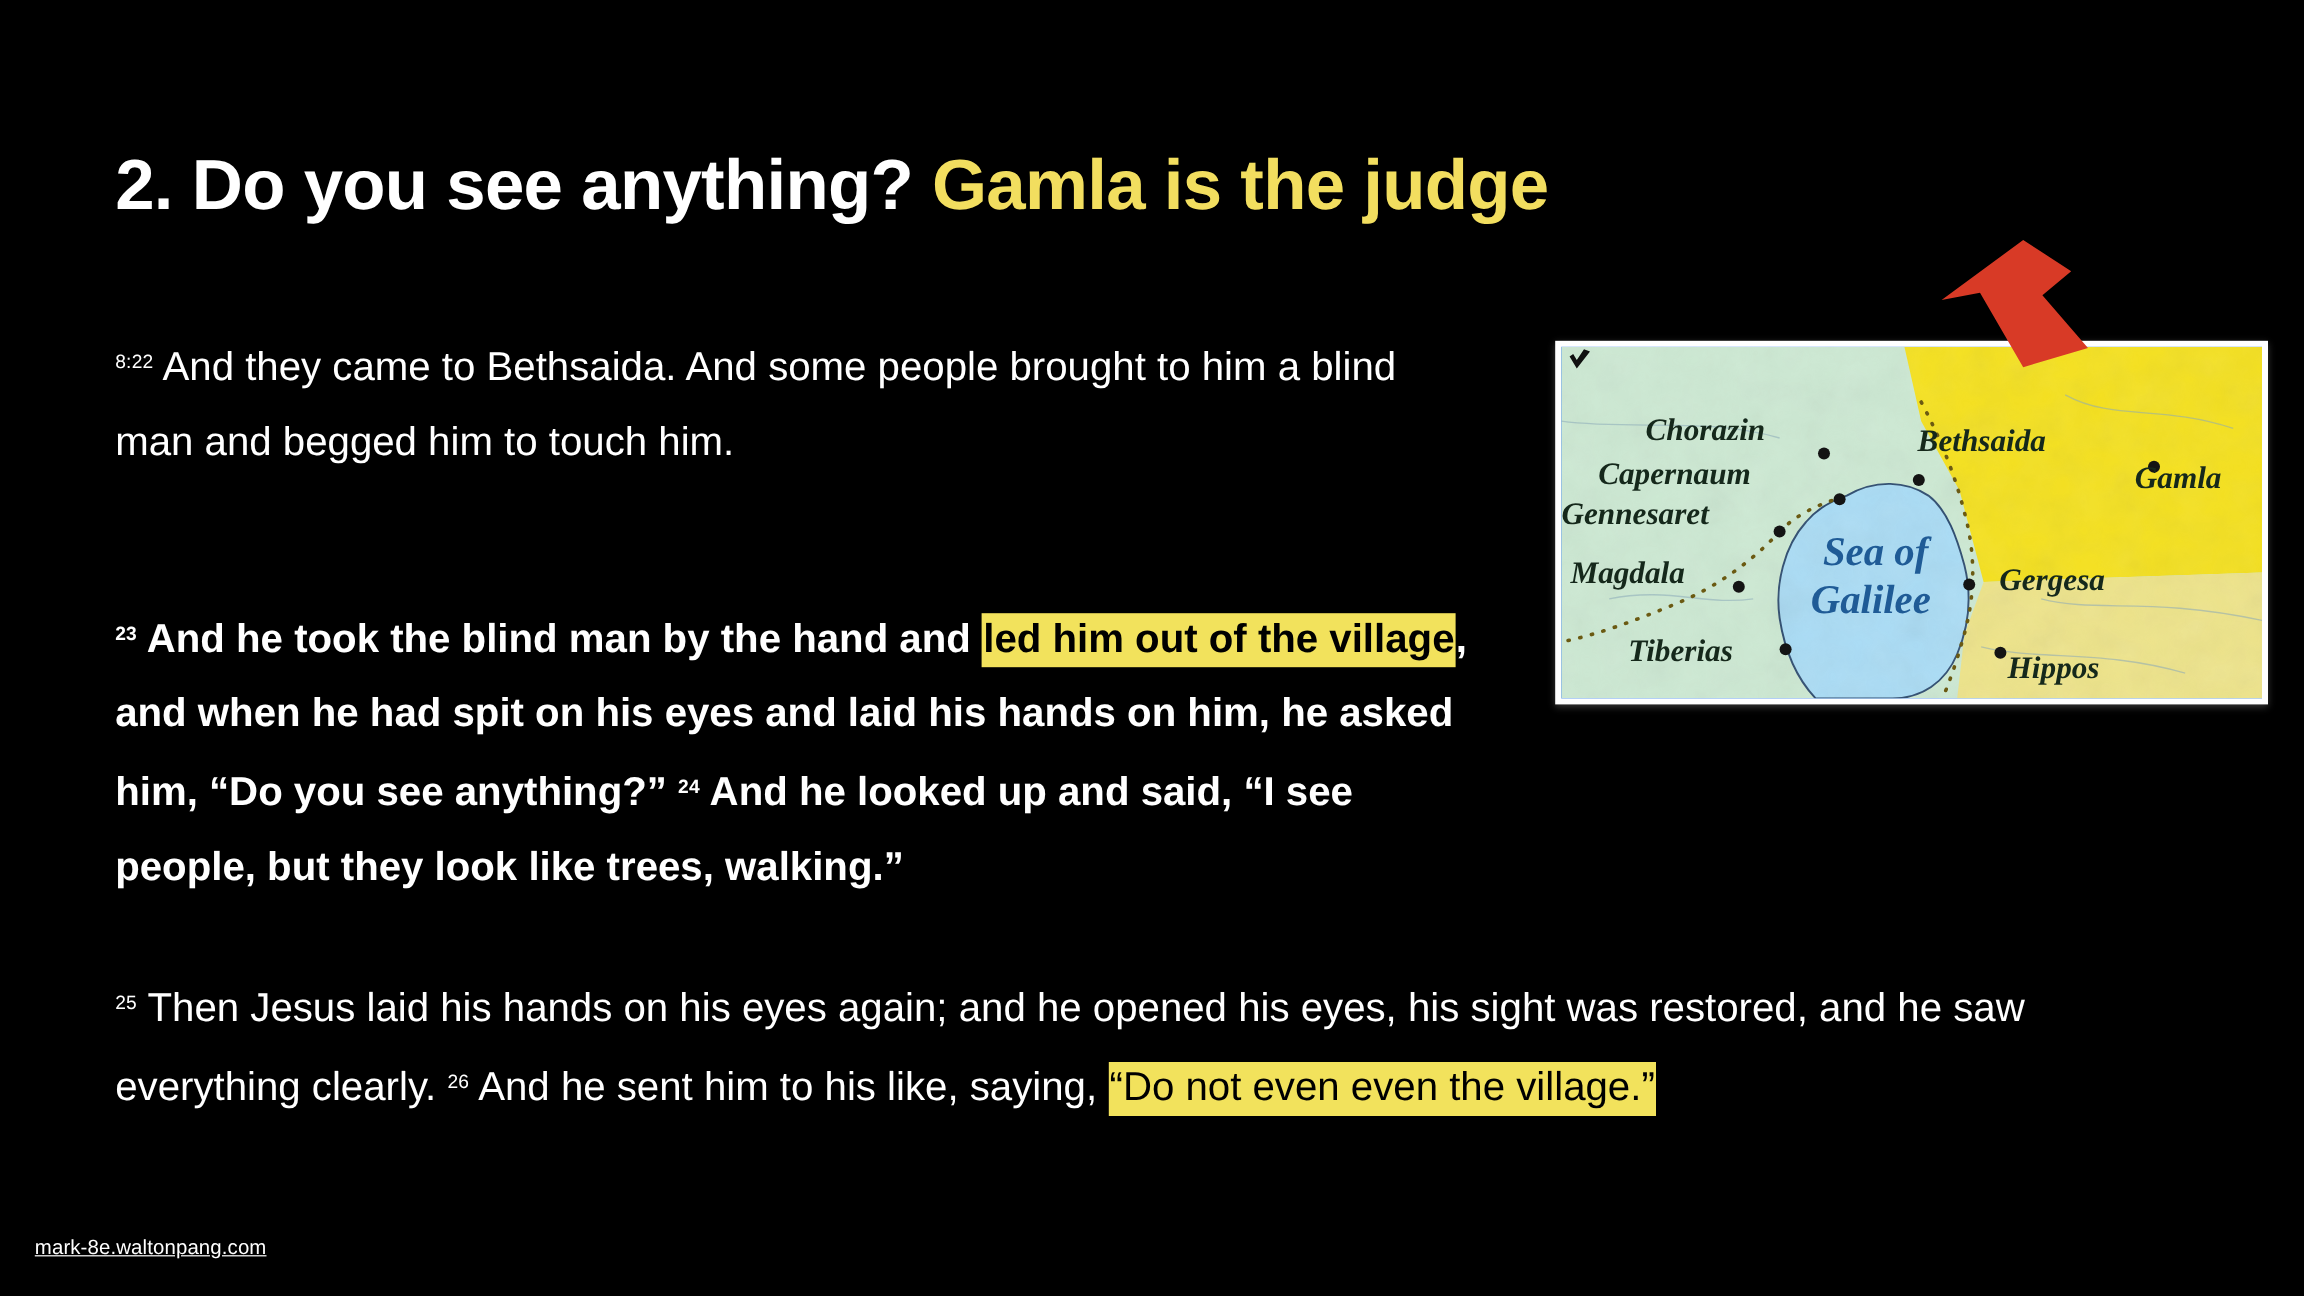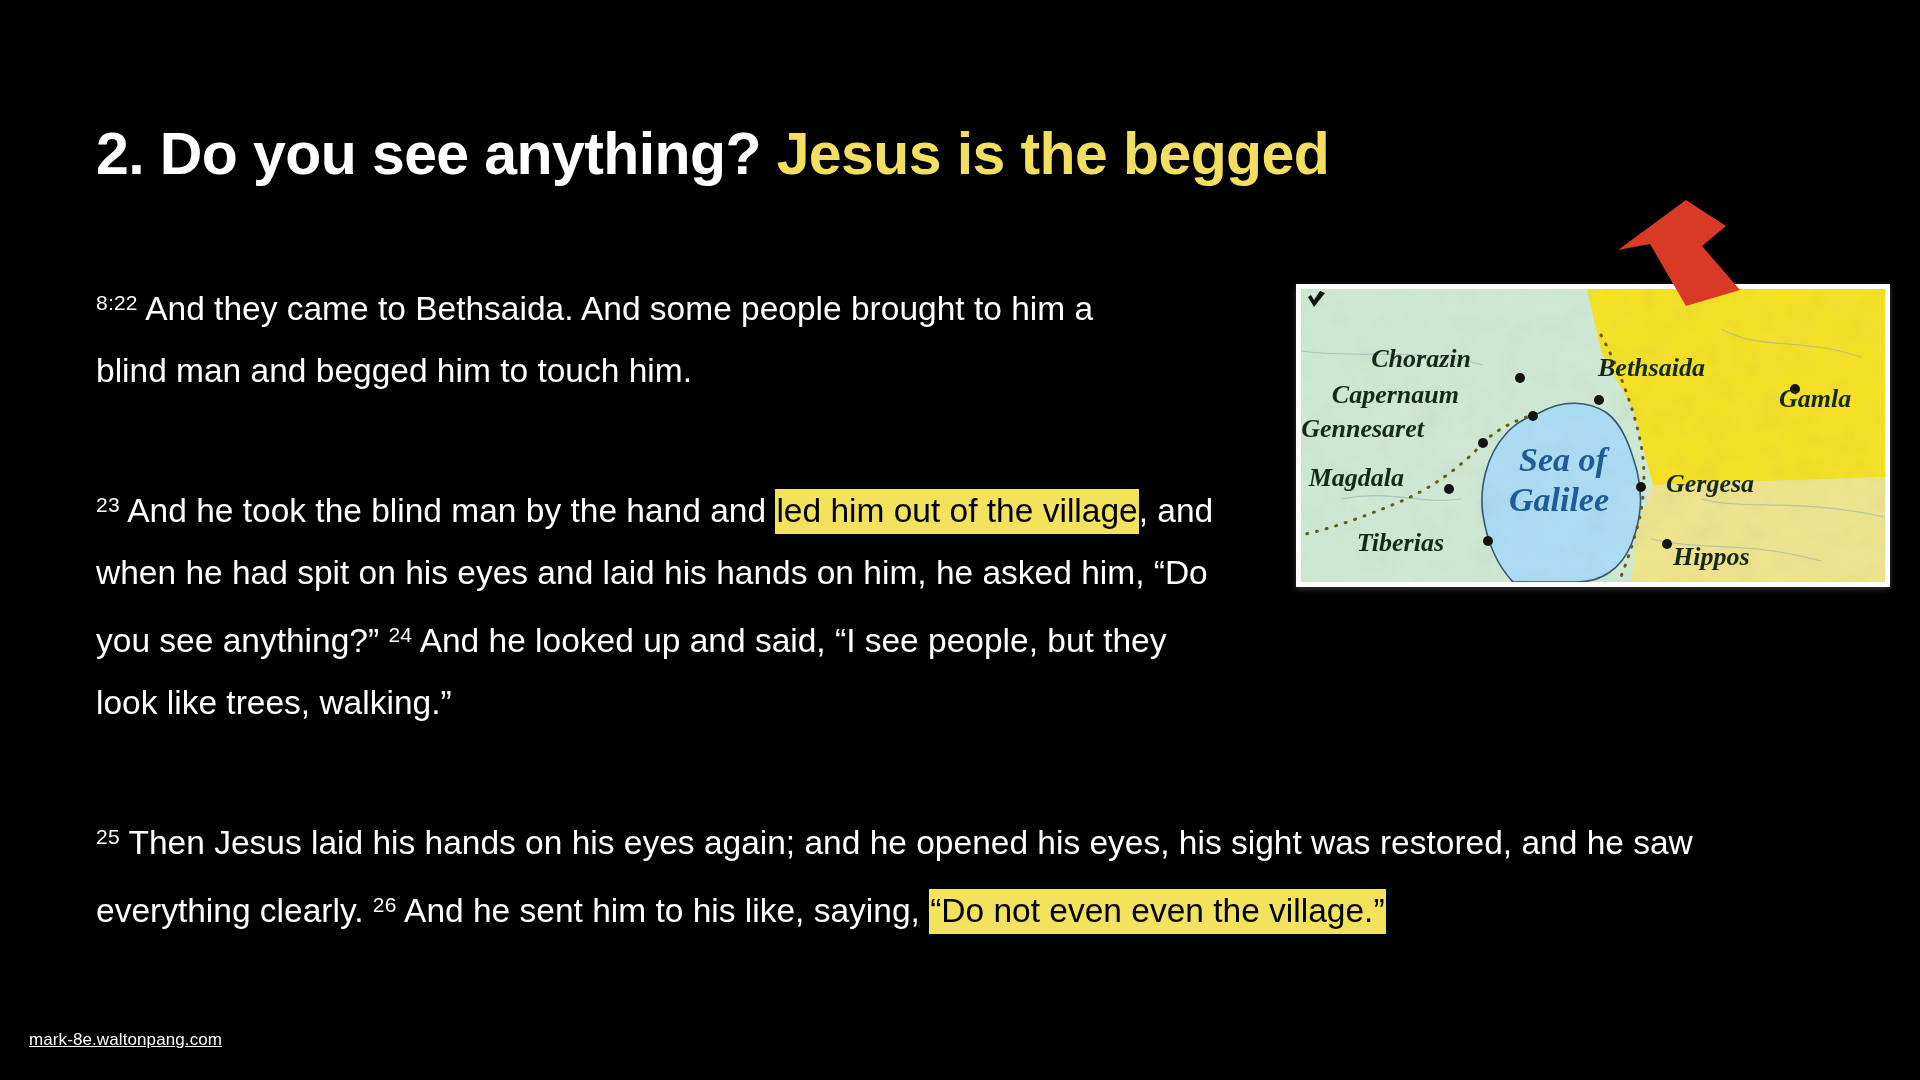--- a/index.html
+++ b/index.html
@@ -34,25 +34,25 @@
   
   .verse-col {
     position: absolute;
     left: 96px;
     font-size: 33.5px;
     line-height: 62px;
     color: #ffffff;
     font-weight: 400;
   }
   #para-left-1 { top: 238px; width: 1070px; }
-  #para-left-2 { top: 440px; width: 1128px; }
+  #para-left-2 { top: 464px; width: 1128px; font-weight: bold; }
   #para-wide   { top: 772px; width: 1745px; }
 
   .vnum {
-    font-size: 21px;
+    font-size: 16px;
     vertical-align: 10px;
     letter-spacing: 0.2px;
   }
 
   .hl {
     background: #f2e25c;
     color: #000000;
     padding: 3px 1px 5px 1px;
     box-decoration-break: clone;
     -webkit-box-decoration-break: clone;
@@ -111,21 +111,21 @@
     color: #ffffff;
     text-decoration: underline;
     letter-spacing: 0.1px;
   }
 </style>
 </head>
 <body>
 
 <h1 id="slide-title">
   <span class="title-white">2. Do you see anything?</span>
-  <span class="title-accent" style="color: rgb(242, 222, 95);">Jesus is the begged</span>
+  <span class="title-accent" style="color: rgb(242, 222, 95);">Gamla is the judge</span>
 </h1>
 
 <p class="verse-col" id="para-left-1"><span class="vnum">8:22</span> <span>And they came to Bethsaida. And some people brought to him a blind man and begged him to touch him.</span></p>
 
 <p class="verse-col" id="para-left-2"><span class="vnum">23</span> <span>And he took the blind man by the hand and </span><span class="hl" style="background: rgb(242, 226, 92);">led him out of the village</span><span>, and when he had spit on his eyes and laid his hands on him, he asked him, “Do you see anything?” </span><span class="vnum">24</span> <span>And he looked up and said, “I see people, but they look like trees, walking.”</span></p>
 
 <p class="verse-col" id="para-wide"><span class="vnum">25</span> <span>Then Jesus laid his hands on his eyes again; and he opened his eyes, his sight was restored, and he saw everything clearly. </span><span class="vnum">26</span> <span>And he sent him to his like, saying, </span><span class="hl" style="background: rgb(242, 226, 92);">“Do not even even the village.”</span></p>
 
 <figure id="map-figure">
   <div id="map-canvas">

